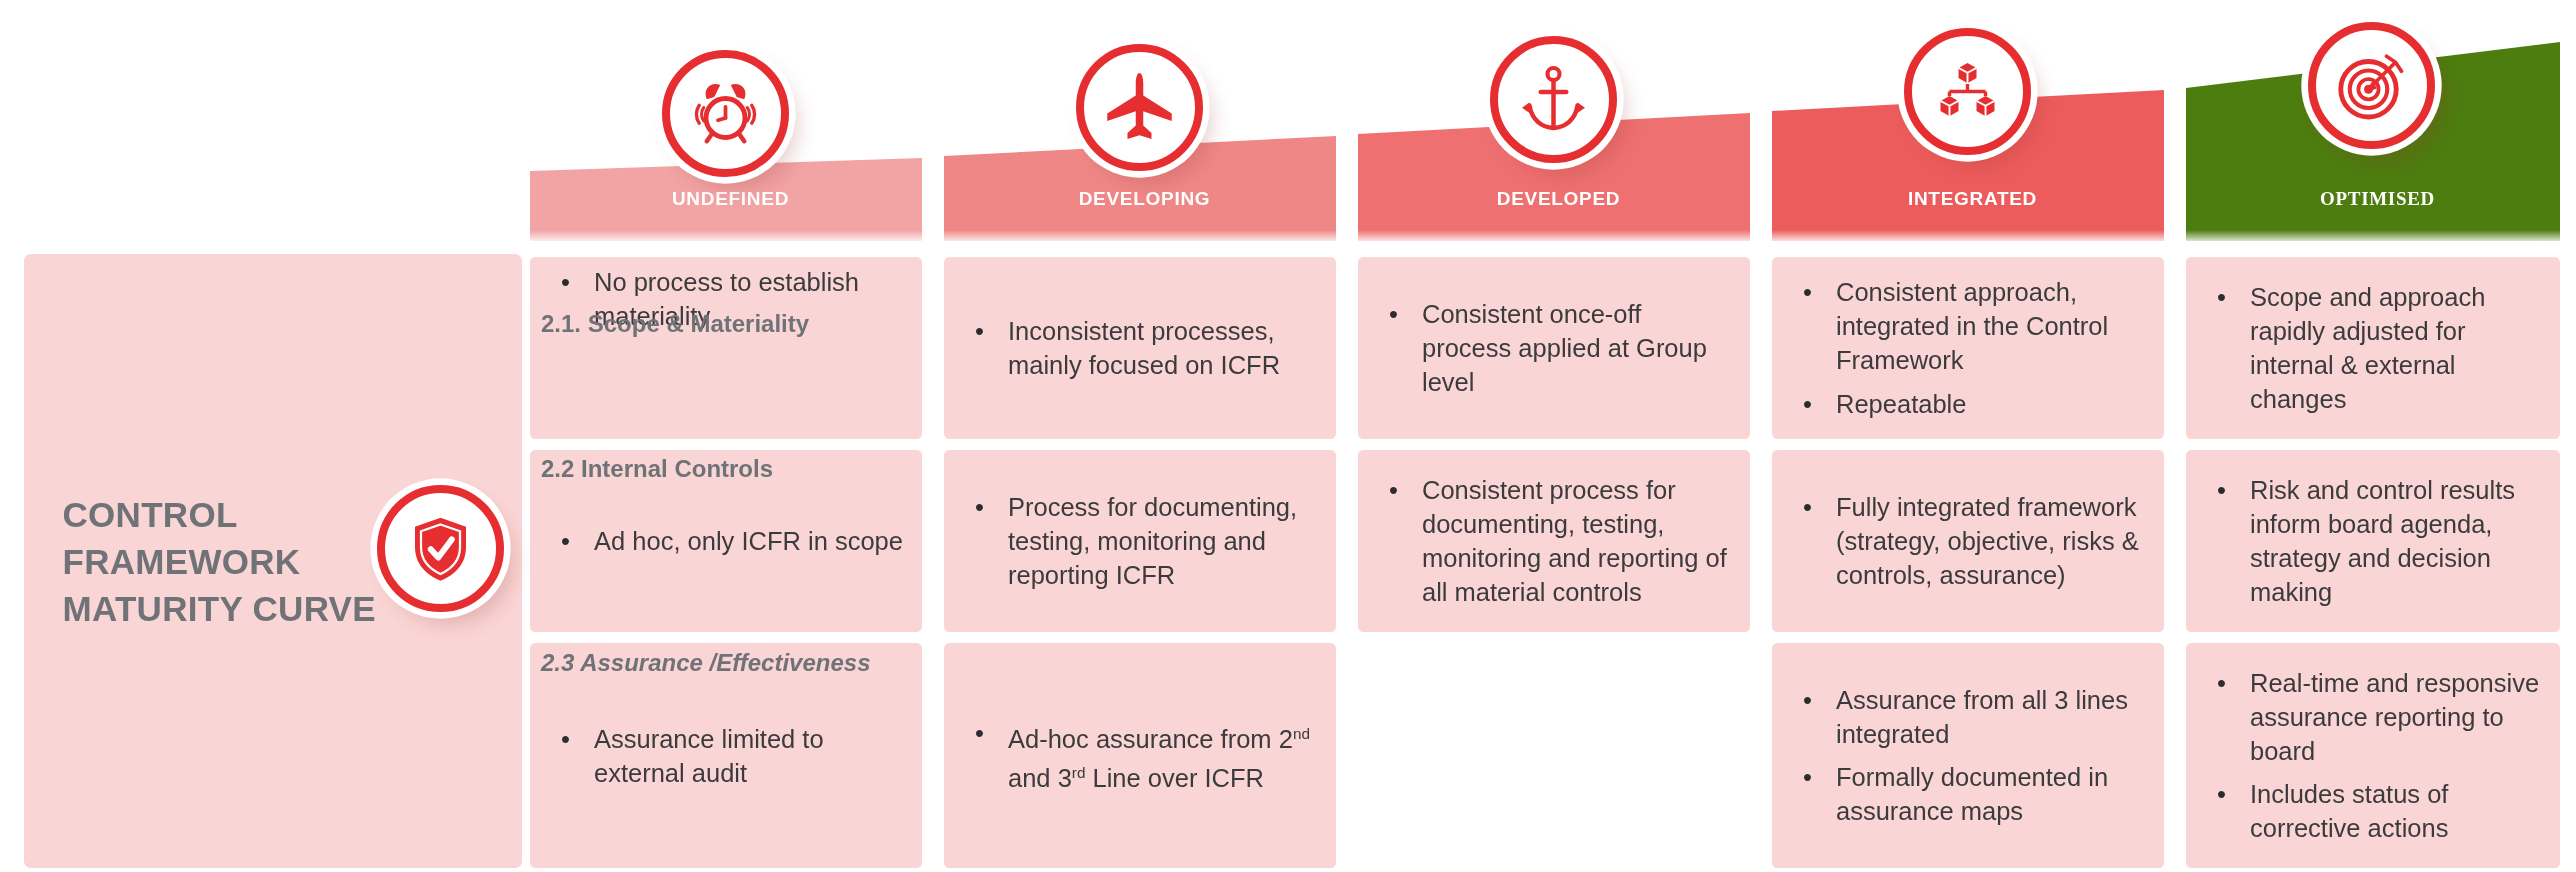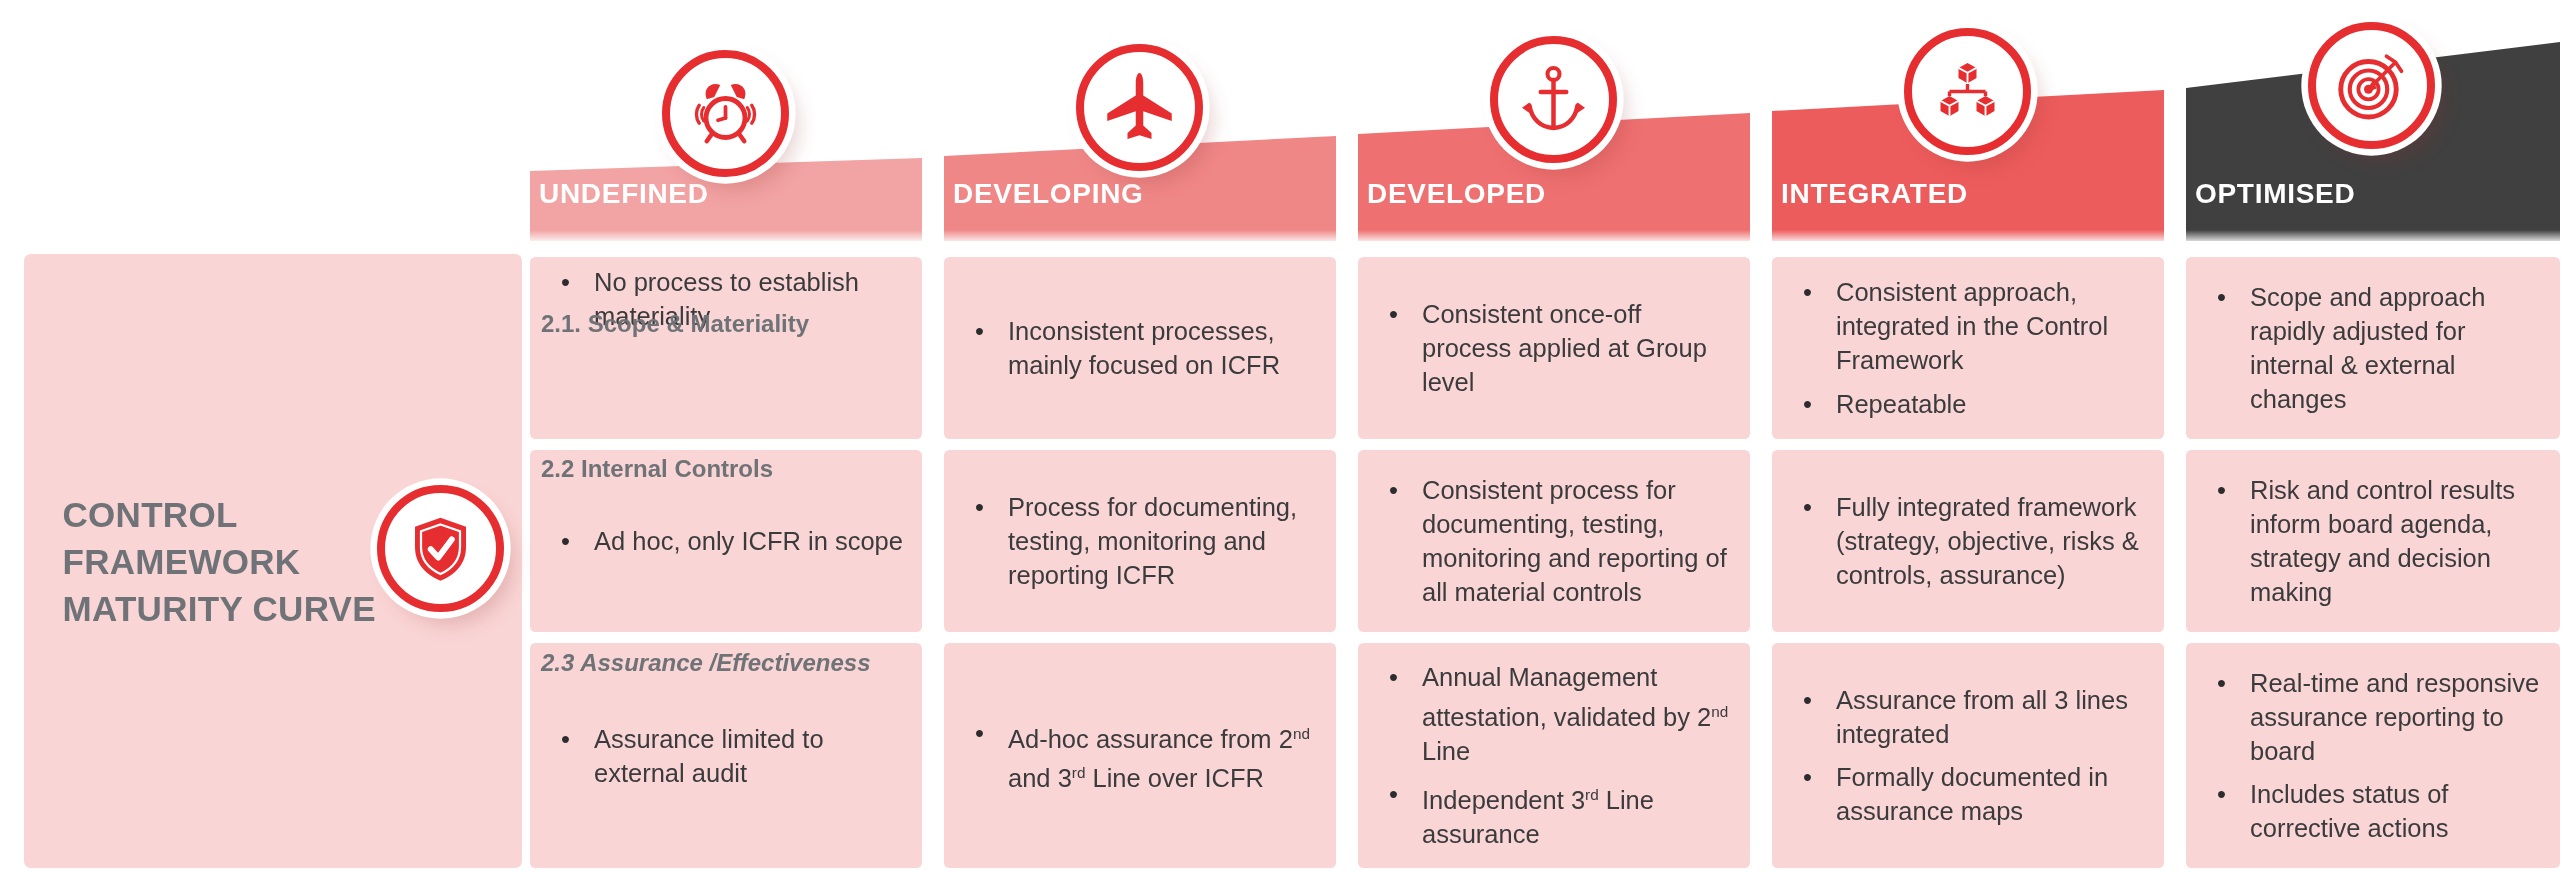--- a/index.html
+++ b/index.html
@@ -14,22 +14,22 @@
 
   
   .bar{position:absolute;top:0;height:241px;z-index:1;}
   .bar::after{content:"";position:absolute;left:0;right:0;bottom:0;height:10.7px;
               background:linear-gradient(rgba(255,255,255,0),rgba(255,255,255,.8));}
   .s0{clip-path:polygon(0 171px,100% 158px,100% 100%,0 100%);}
   .s1{clip-path:polygon(0 156px,100% 136px,100% 100%,0 100%);}
   .s2{clip-path:polygon(0 134px,100% 113px,100% 100%,0 100%);}
   .s3{clip-path:polygon(0 111px,100% 90px,100% 100%,0 100%);}
   .s4{clip-path:polygon(0 88px,100% 42px,100% 100%,0 100%);}
-  .stage-label{position:absolute;bottom:31px;left:9px;right:0;color:#ffffff;
-               font-weight:bold;font-size:28px;letter-spacing:0.7px;}
+  .stage-label{position:absolute;bottom:31px;left:9px;right:0;text-align:center;color:#ffffff;
+               font-weight:bold;font-size:19px;letter-spacing:0.7px;}
 
   
   .badge{position:absolute;width:127px;height:127px;box-sizing:border-box;
          border:8.7px solid #E62E31;border-radius:50%;background:#ffffff;
          box-shadow:0 0 0 6.7px #ffffff, 9.4px 12px 19px rgba(150,50,50,.22);
          display:flex;align-items:center;justify-content:center;z-index:3;}
   .badge svg{width:75px;height:75px;}
 
   
   .c0{left:530px;width:392px;} .c1{left:944px;width:392px;} .c2{left:1358px;width:392px;}
@@ -70,21 +70,21 @@
   </div>
   <div class="bar s1 c1" style="background: rgb(240, 135, 135);">
     <div class="stage-label">DEVELOPING</div>
   </div>
   <div class="bar s2 c2" style="background: rgb(239, 112, 112);">
     <div class="stage-label">DEVELOPED</div>
   </div>
   <div class="bar s3 c3" style="background: rgb(237, 92, 92);">
     <div class="stage-label">INTEGRATED</div>
   </div>
-  <div class="bar s4 c4" style="background: #404040;">
+  <div class="bar s4 c4" style="background: #4d7c0f; font-family: Liberation Serif, serif;">
     <div class="stage-label">OPTIMISED</div>
   </div>
 
   <div class="badge" style="left:662px;top:50px;">
     <svg viewBox="0 0 100 100">
       <g fill="none" stroke="#E62E31" stroke-linecap="round">
         <circle cx="50" cy="56" r="26" stroke-width="6.5"></circle>
         <path d="M50 56 L50 41" stroke-width="5"></path>
         <path d="M50 56 L40 59" stroke-width="5"></path>
         <path d="M32 77 L25 87" stroke-width="6"></path>
@@ -179,24 +179,20 @@
   <div class="cell r1 c4">
     <div class="bullet"><span>Risk and control results inform board agenda, strategy and decision making</span></div>
   </div>
 
   <div class="cell r2 c0">
     <div class="bullet"><span>Assurance limited to external audit</span></div>
   </div>
   <div class="cell r2 c1">
     <div class="bullet"><span>Ad-hoc assurance from 2<sup>nd</sup> and 3<sup>rd</sup> Line over ICFR</span></div>
   </div>
-  <div class="cell r2 c2">
-    <div class="bullet"><span>Annual Management attestation, validated by 2<sup>nd</sup> Line</span></div>
-    <div class="bullet"><span>Independent 3<sup>rd</sup> Line assurance</span></div>
-  </div>
   <div class="cell r2 c3">
     <div class="bullet"><span>Assurance from all 3 lines integrated</span></div>
     <div class="bullet"><span>Formally documented in assurance maps</span></div>
   </div>
   <div class="cell r2 c4">
     <div class="bullet"><span>Real-time and responsive assurance reporting to board</span></div>
     <div class="bullet"><span>Includes status of corrective actions</span></div>
   </div>
 
 </div>

